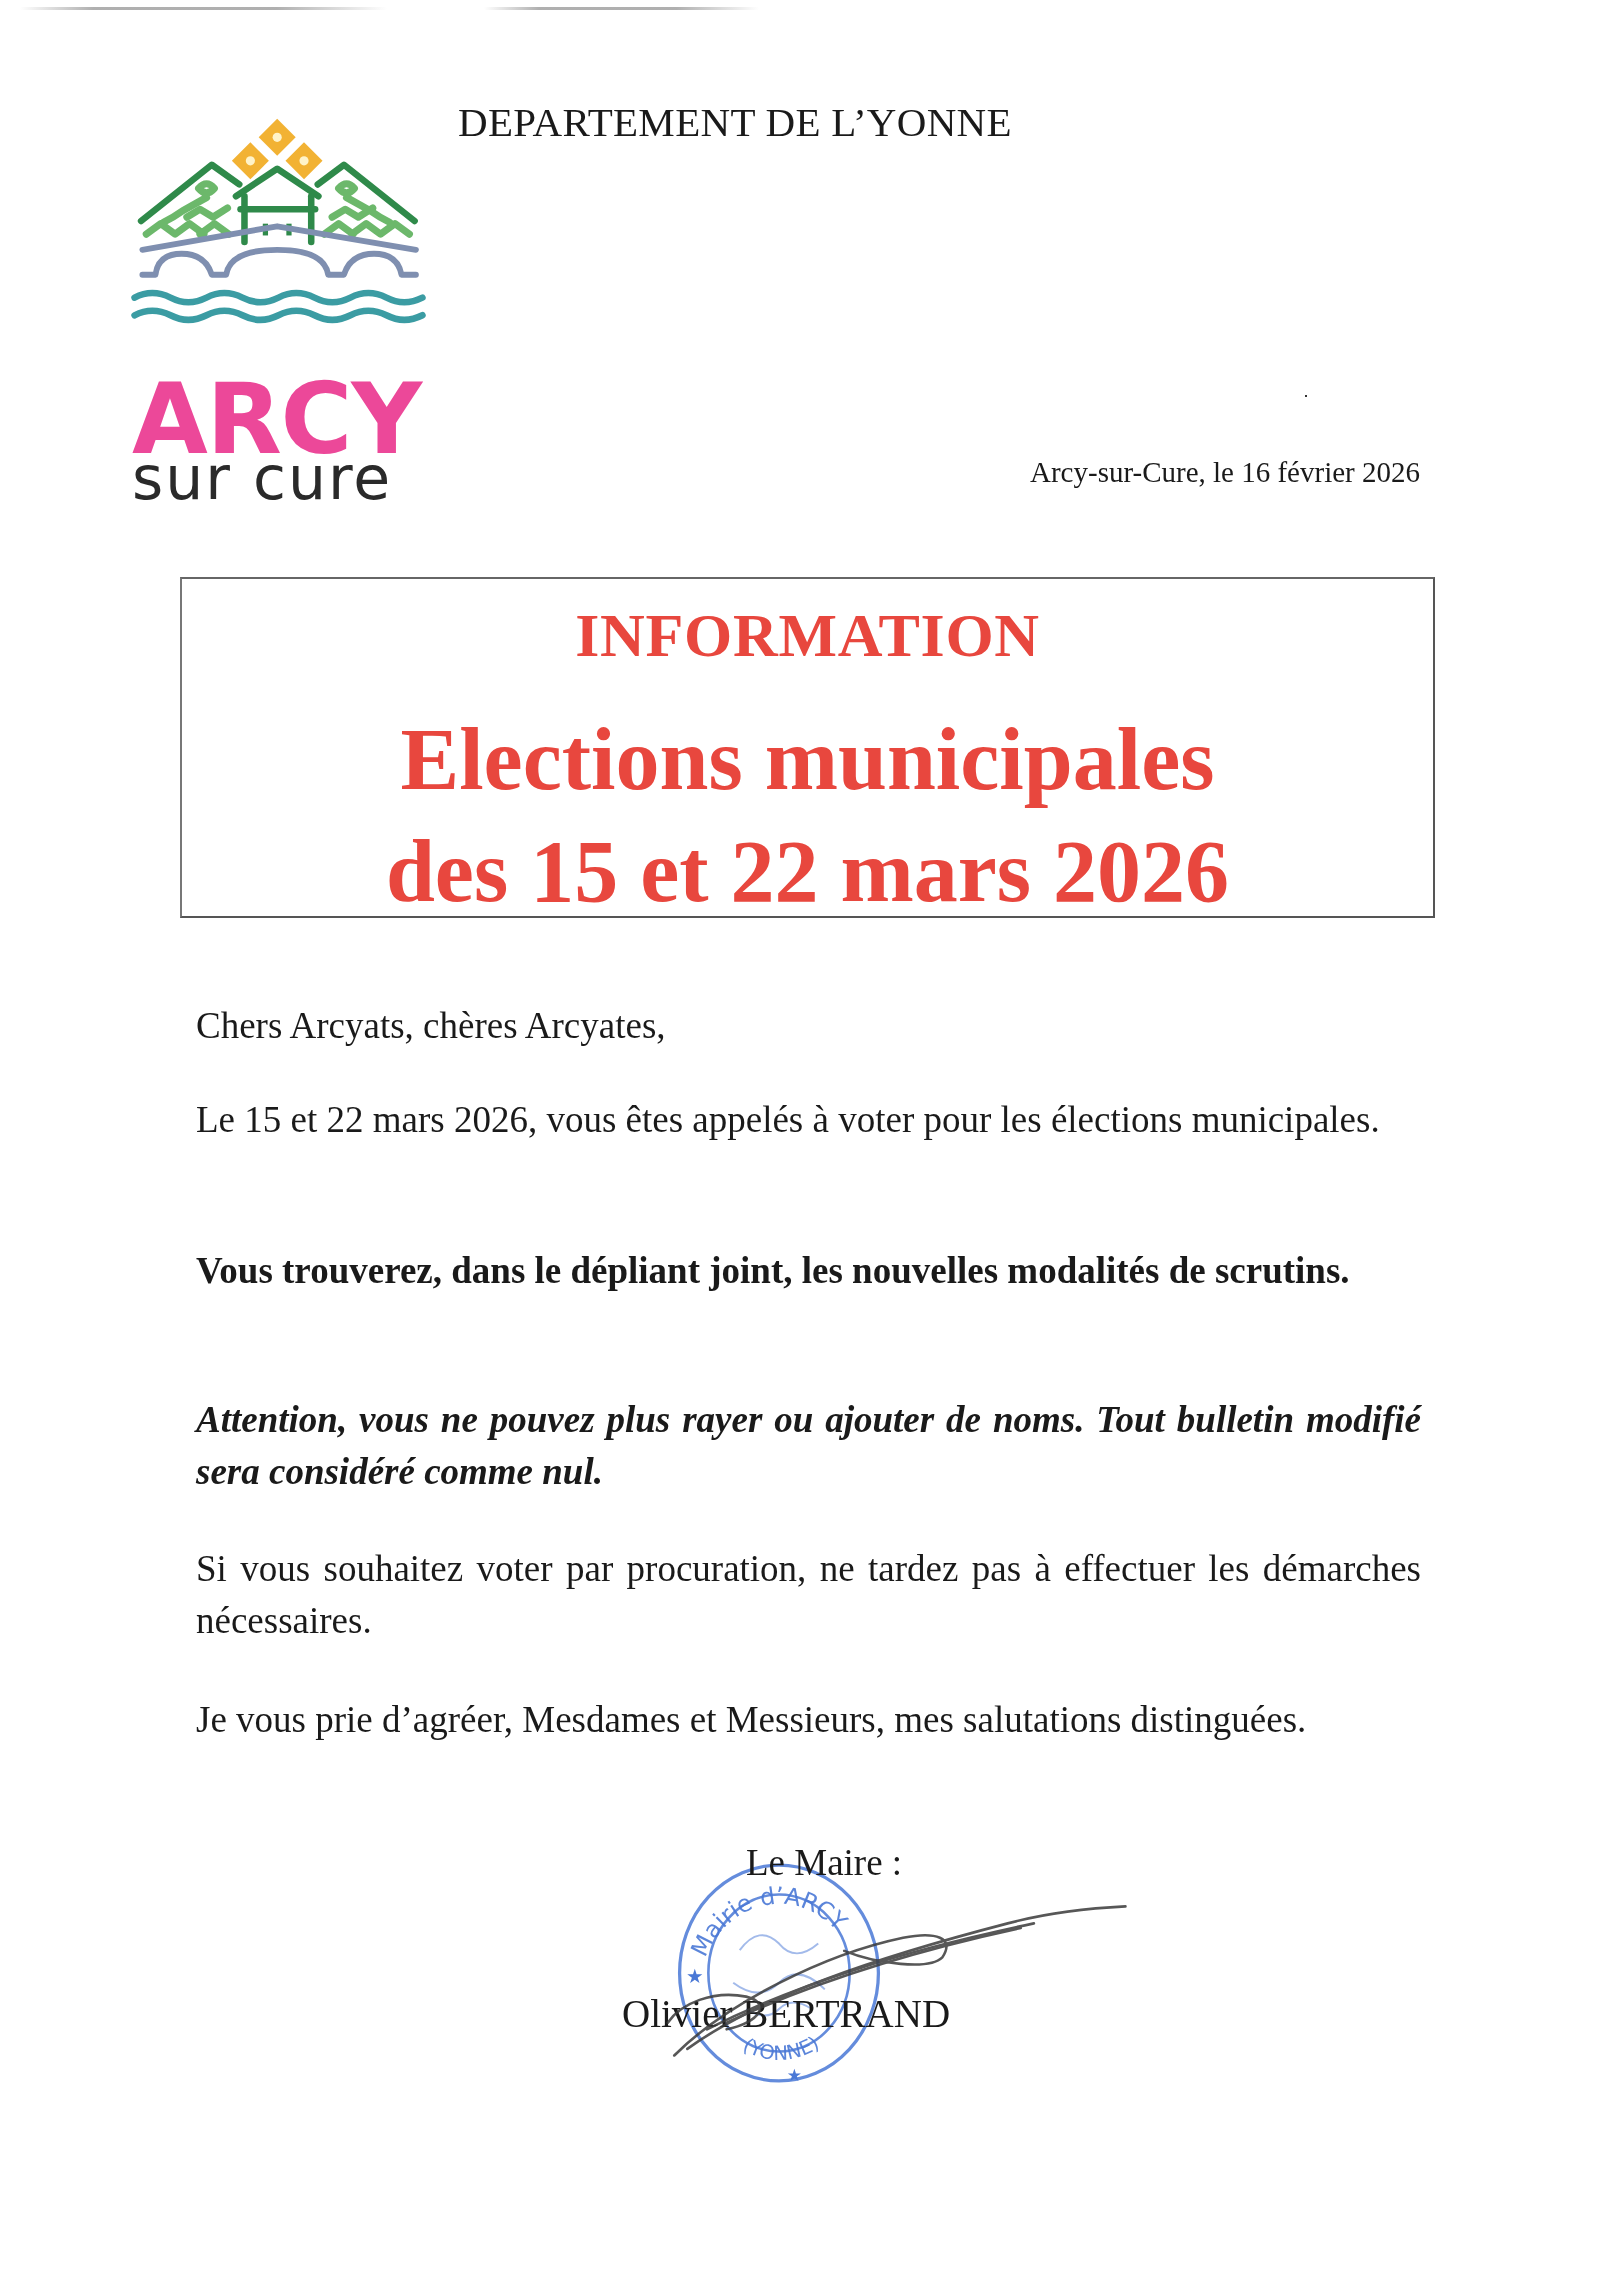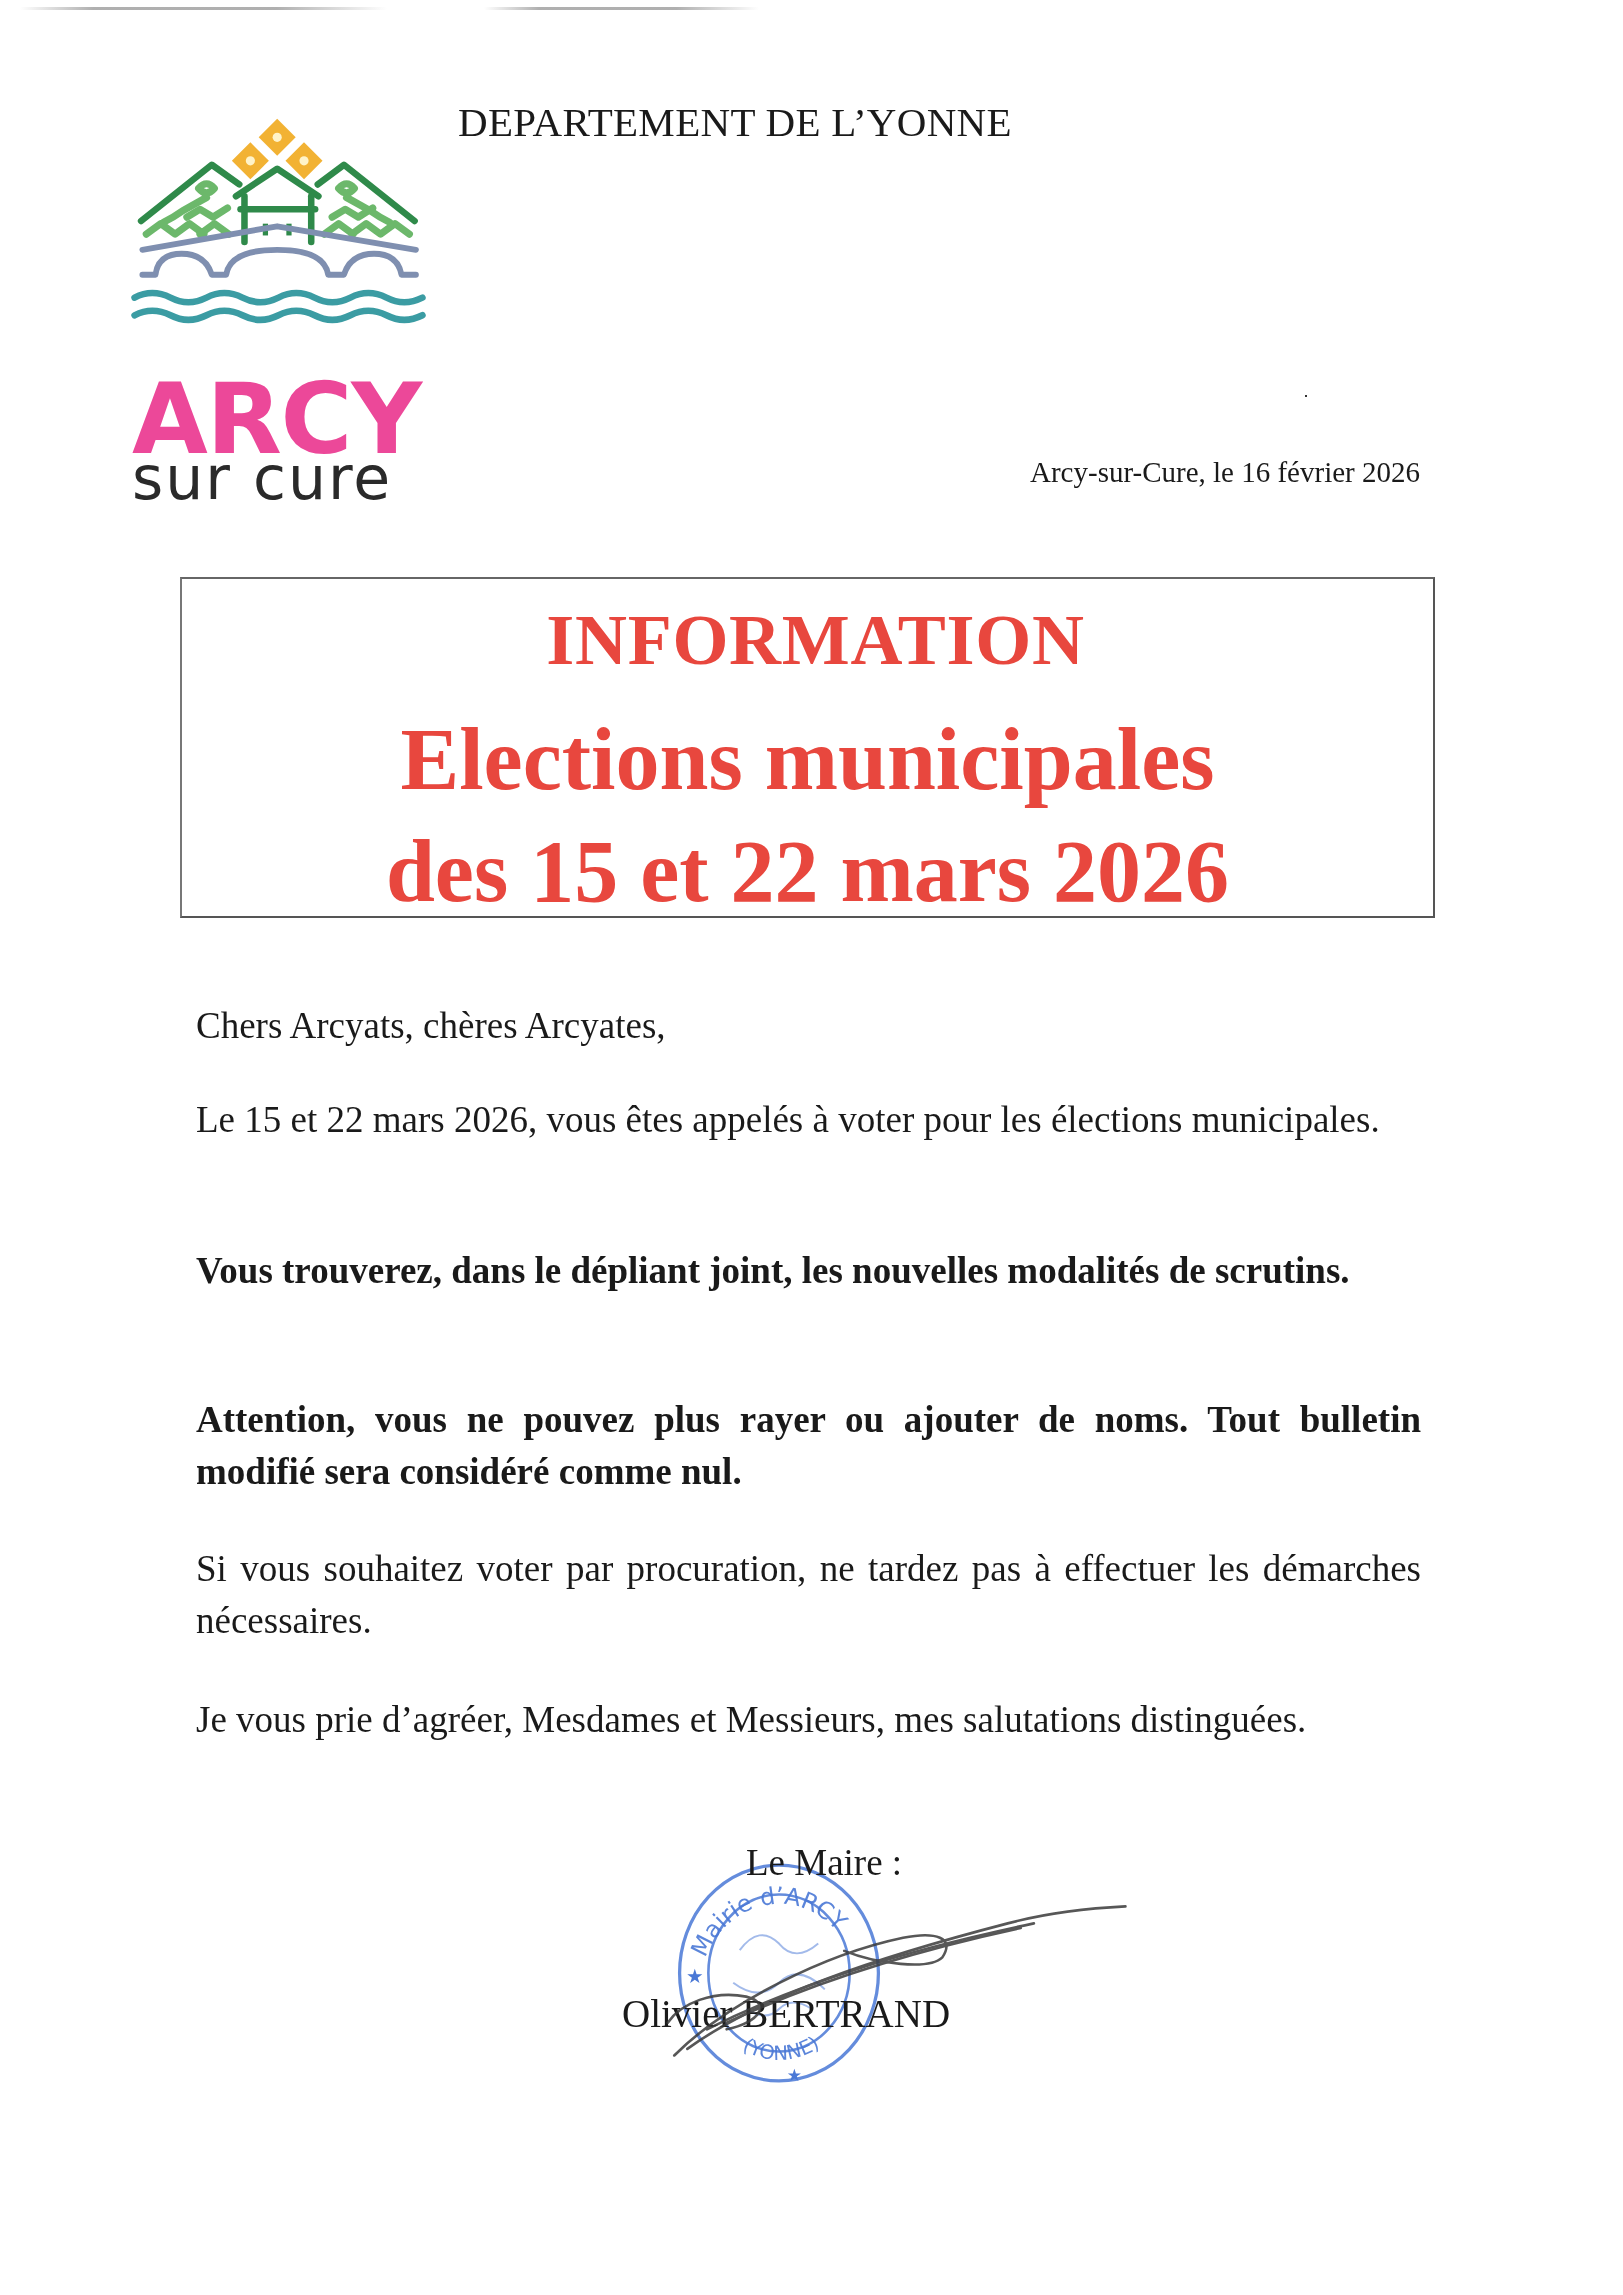--- a/index.html
+++ b/index.html
@@ -13,26 +13,26 @@
   .logo-word.arcy { top:259px; font-size:98px; font-weight:bold; letter-spacing:-1.3px; line-height:1; left:3.9px;}
   .logo-word.sur { top:337px; font-size:60px; font-weight:normal; letter-spacing:2px; line-height:1; left:3.9px; color:#2a2a2a;}
   .dept { position:absolute; top:98px; left:458px; width:681px; text-align:left;
           font-size:41px; letter-spacing:0.3px; }
   .date { position:absolute; top:456px; right:203px; font-size:29px; }
   .speck { position:absolute; left:1305px; top:395px; width:2px; height:2px; background:#333; }
   .info-box { position:absolute; left:180px; top:577px; width:1255px; height:341px;
               border:2px solid #555; border-top-color:#666; border-left-color:#777; box-sizing:border-box; }
   .info-line { position:absolute; left:0; width:100%; text-align:center; color:#e8473e;
                font-weight:bold; line-height:1; }
-  .info-line.l1 { top:25px; font-size:72px; letter-spacing:0.7px;padding-left:8px; }
+  .info-line.l1 { top:25px; font-size:62px; letter-spacing:0.7px; }
   .info-line.l2 { top:137px; font-size:88px; }
   .info-line.l3 { top:249px; font-size:88px; }
   .body-text { position:absolute; left:196px; width:1225px; font-size:37px; line-height:52px;
                text-align:justify; text-align-last:left; }
-  .body-text.bold { font-weight:bold; }
+  .body-text.bold { font-weight:bold;font-style:italic; }
   .greeting { top:1000px; }
   .p1 { top:1094px; }
   .p2 { top:1245px;font-weight:bold; }
   .p3 { top:1394px; }
   .p4 { top:1543px; }
   .p5 { top:1694px; }
   .sig-title { position:absolute; left:746px; top:1841px; font-size:37px;text-align:center; }
   .sig-name { position:absolute; left:622px; top:1991px; font-size:39px; }
   .stamp { position:absolute; left:661px; top:1852px; width:236px; height:242px; }
   .signature { position:absolute; left:628px; top:1892px; width:511px; height:170px; }

